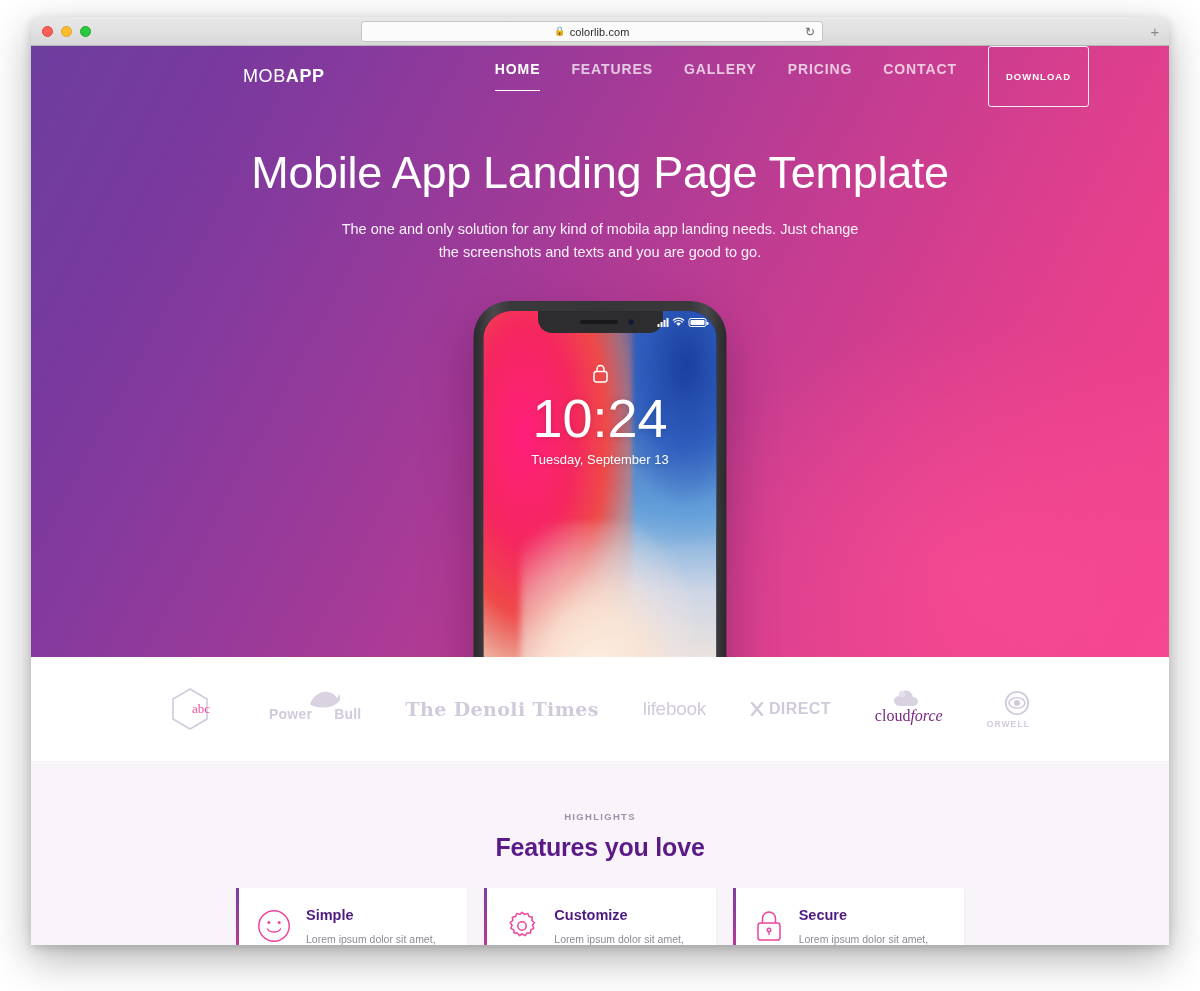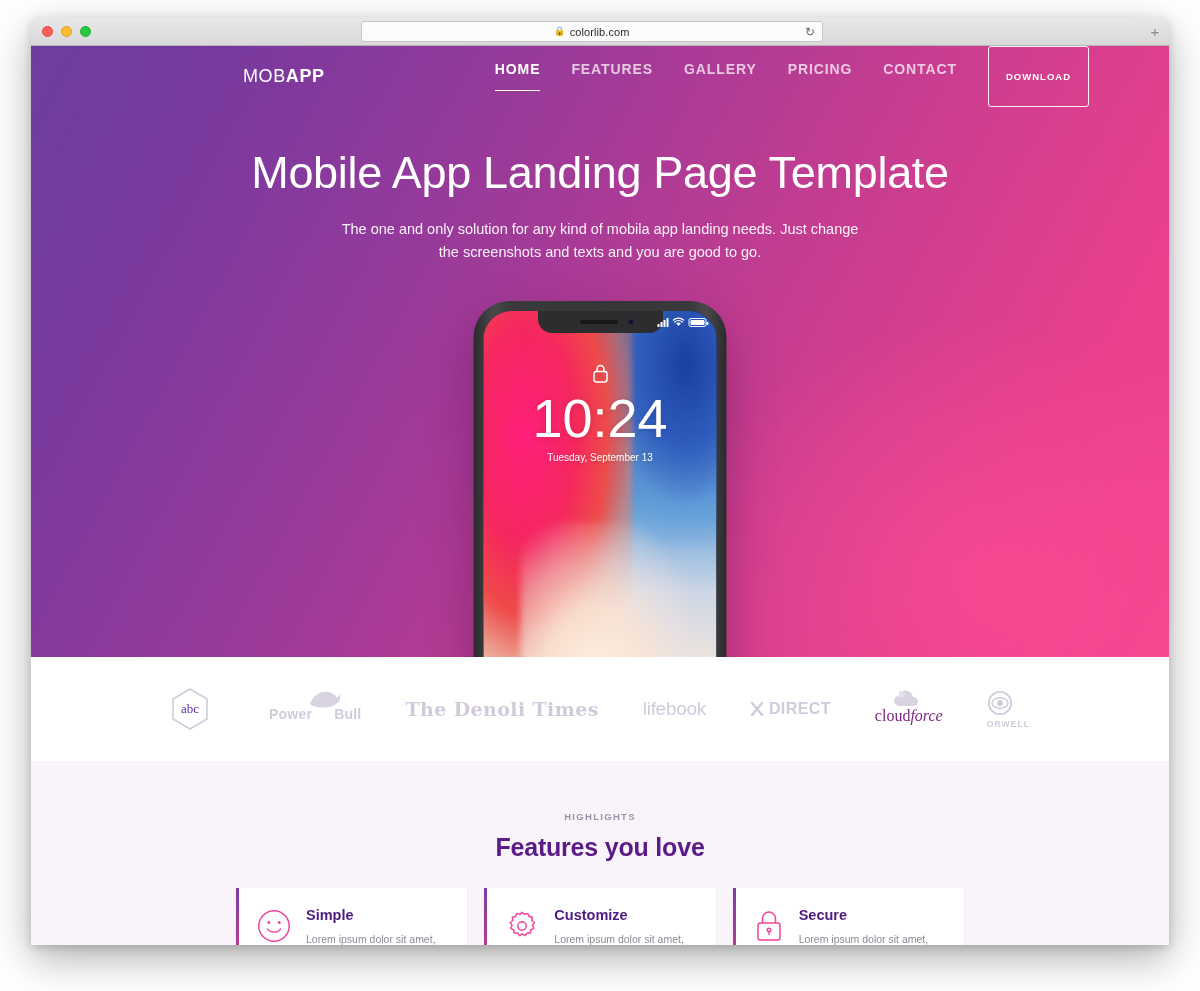--- a/index.html
+++ b/index.html
@@ -257,41 +257,41 @@
     font-weight: 200;
     color: #fff;
     letter-spacing: 0px;
     z-index: 4;
     text-shadow: 0 1px 6px rgba(0,0,0,0.14);
   }
   .phone-date {
     position: absolute;
     left: 0; right: 0; top: 141px;
     text-align: center;
-    font-size: 10px;
+    font-size: 13px;
     font-weight: 400;
     color: #fff;
     z-index: 4;
     text-shadow: 0 1px 5px rgba(0,0,0,0.16);
   }
 
   
   .logos-strip {
     position: relative;
     height: 104px;
     background: #ffffff;
     display: flex; align-items: center; justify-content: center;
     gap: 44px;
     color: #cfc8da;
   }
   .brand { display: flex; align-items: center; justify-content: center; opacity: 0.95; }
   .brand-abc {
     width: 40px; height: 44px;
-    display: flex; align-items: center; justify-content: center;
-    font-size: 13px; color: #4c1d95;
+    display: flex; align-items: center; justify-content: flex-end;
+    font-size: 13px; color: #ec4899;
     position: relative;
   }
   .brand-abc span { position: relative; z-index: 2; font-family: "Liberation Serif", serif; }
   .brand-powerbull {
     font-size: 14px; font-weight: 700; color: #cfc8da;
     position: relative; padding-top: 10px;
     letter-spacing: 0.2px;
     margin-left: 15px;
   }
   .bull-mark {
@@ -311,21 +311,21 @@
     display: flex; align-items: center; gap: 5px;
   }
   .brand-cloudforce {
     position: relative; padding-top: 14px;
     font-size: 16px; color: #701a75;
     font-family: "Liberation Serif", serif;
   }
   .brand-cloudforce em { font-style: italic; }
   .cloud-mark { position: absolute; left: 18px; top: -4px; }
   .brand-orwell {
-    display: flex; flex-direction: column; align-items: flex-start; gap: 3px;
+    display: flex; flex-direction: column; align-items: flex-end; gap: 3px;
     color: #cfc8da;
   }
   .brand-orwell span { font-size: 8.5px; font-weight: 700; letter-spacing: 1.1px; }
 
   
   .features {
     position: relative;
     background: #f9f4fa;
     height: 184px;
     padding-top: 50px;

